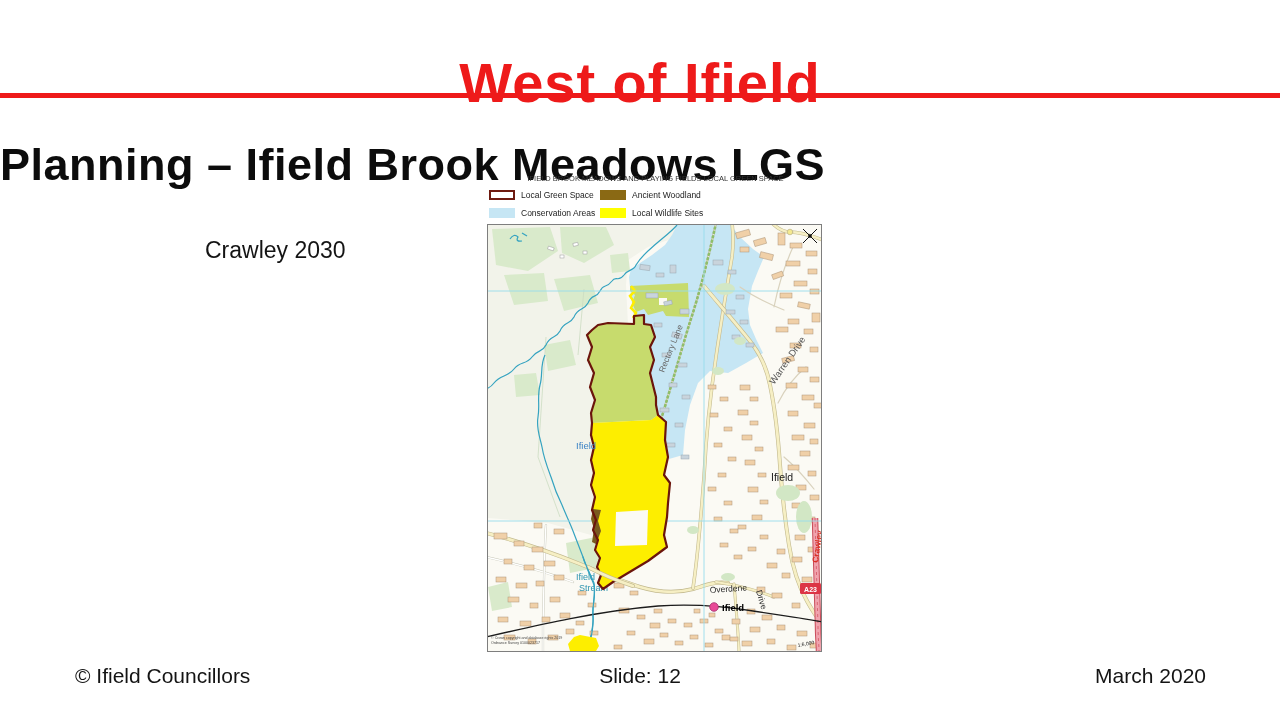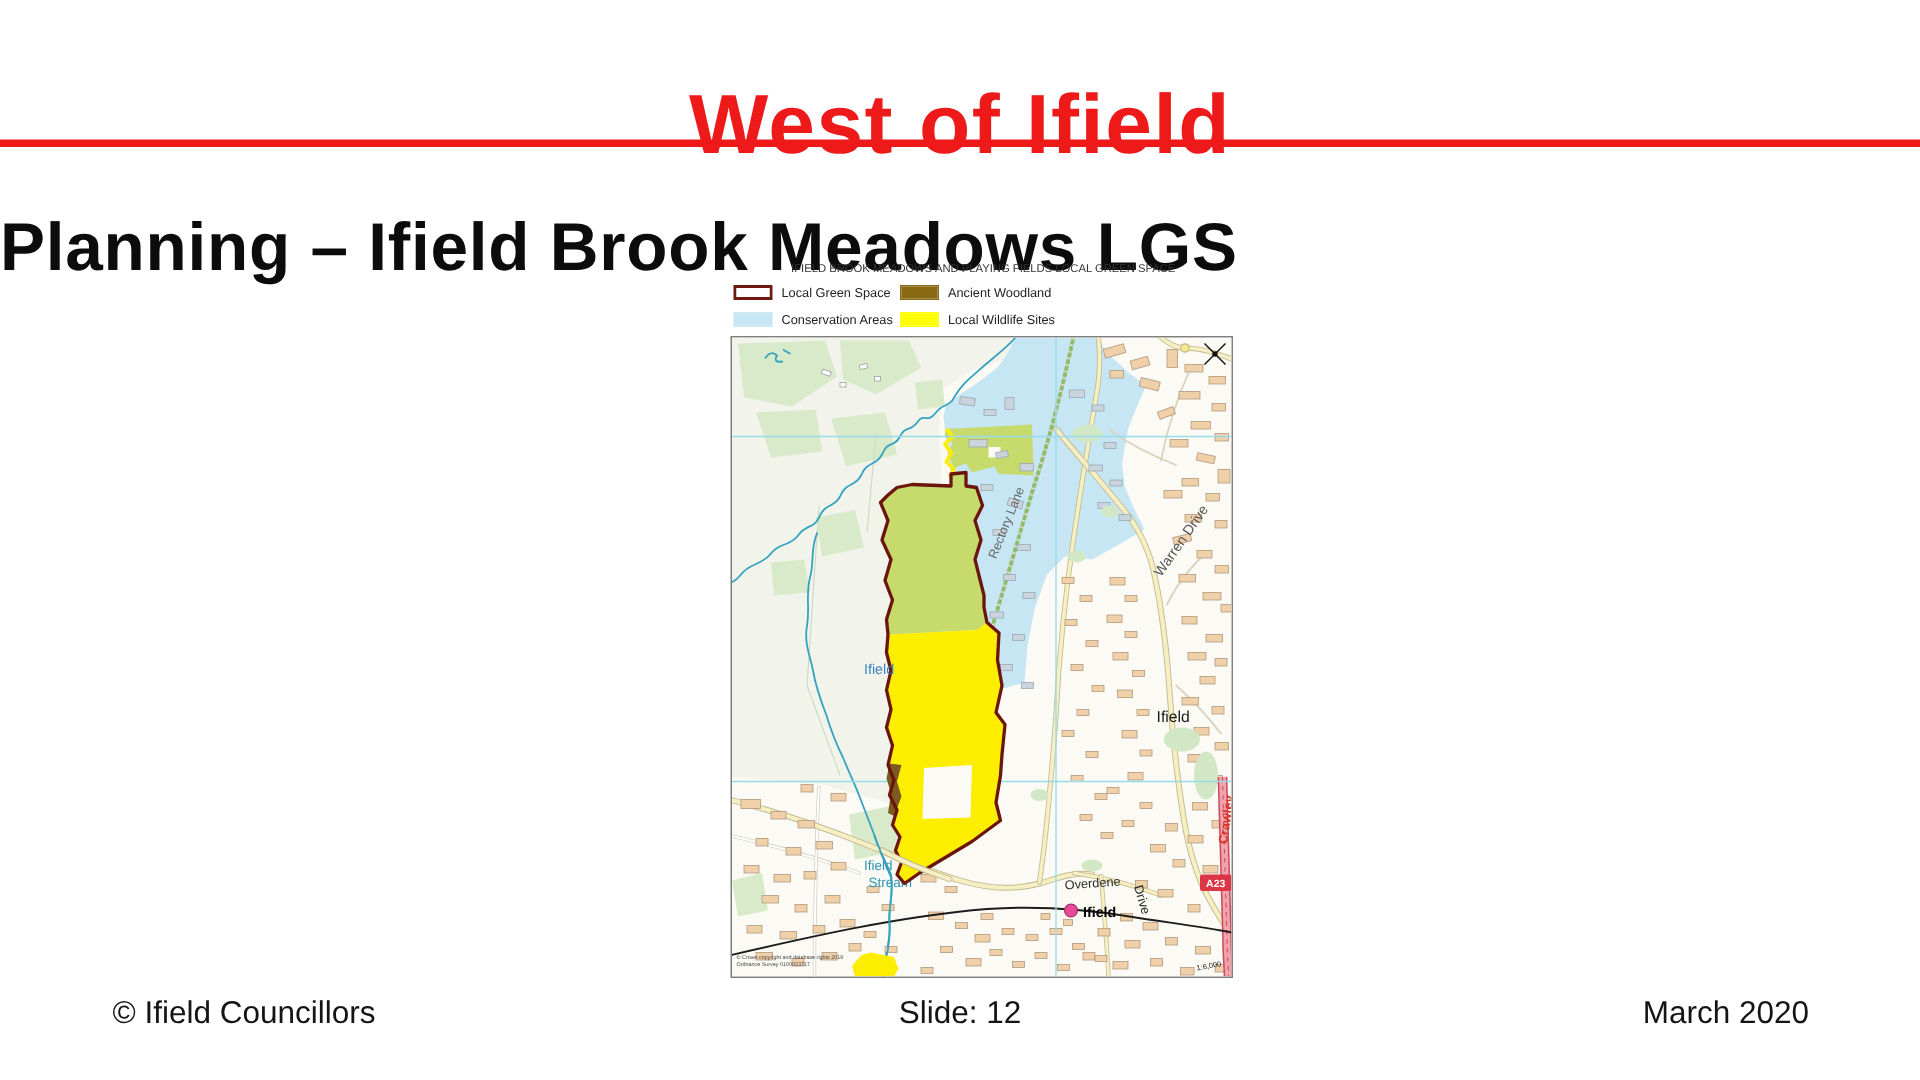--- a/index.html
+++ b/index.html
@@ -29,20 +29,21 @@
 </head>
 <body>
 
 <h1 class="slide-title" style="color: rgb(238, 26, 26);">West of Ifield</h1>
 
 <div class="divider" style="background-color: rgb(238, 26, 26);"></div>
 
 <h2 class="slide-subtitle">Planning – Ifield Brook Meadows LGS</h2>
 
 <div class="source">
+  <div>Crawley 2030</div>
 </div>
 
 <figure class="map-figure" style="margin:0;">
   <p class="map-title">IFIELD BROOK MEADOWS AND PLAYING FIELDS LOCAL GREEN SPACE</p>
 
   <div class="legend">
     <div class="legend-item lgs">
       <span class="swatch" style="border-color: rgb(110, 26, 16);">
           <i style="background-color: rgb(255, 255, 255);"></i>
         </span>

